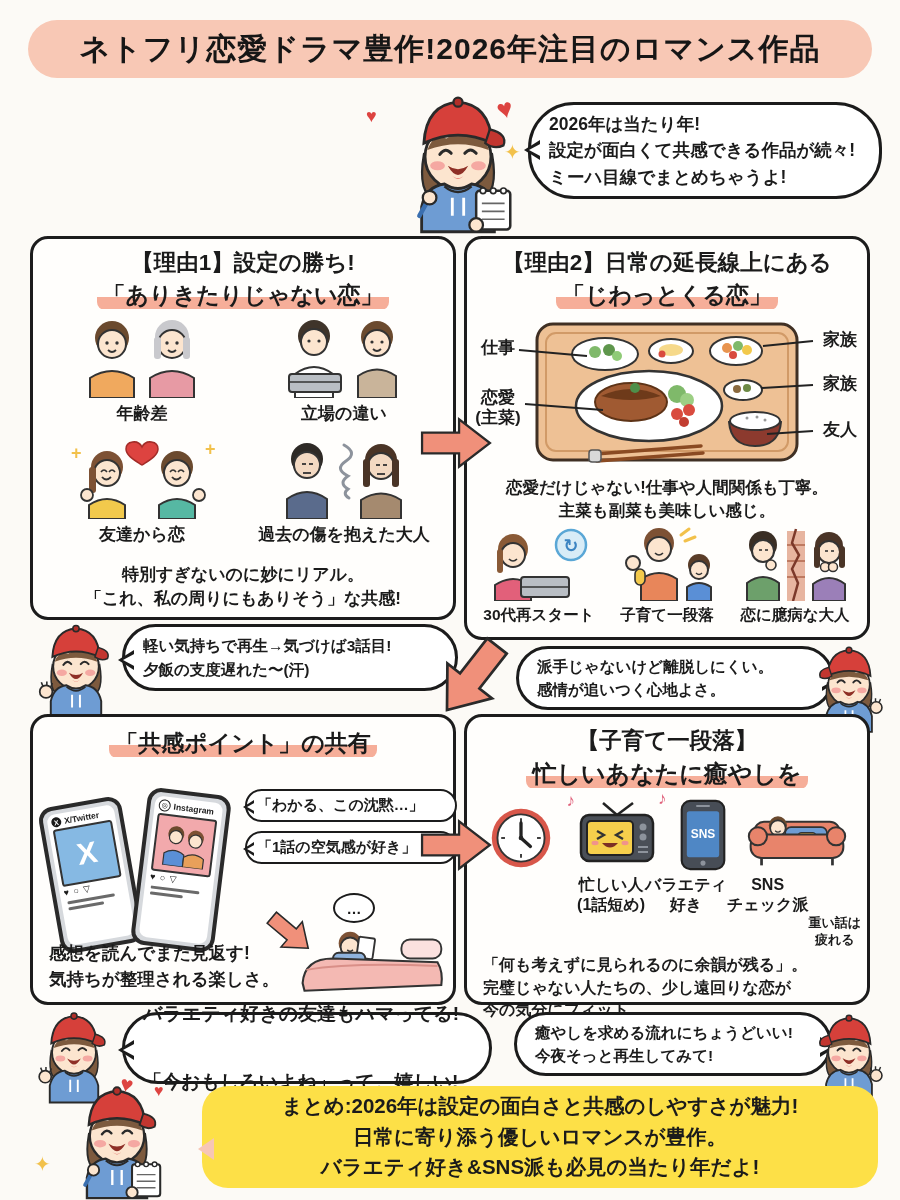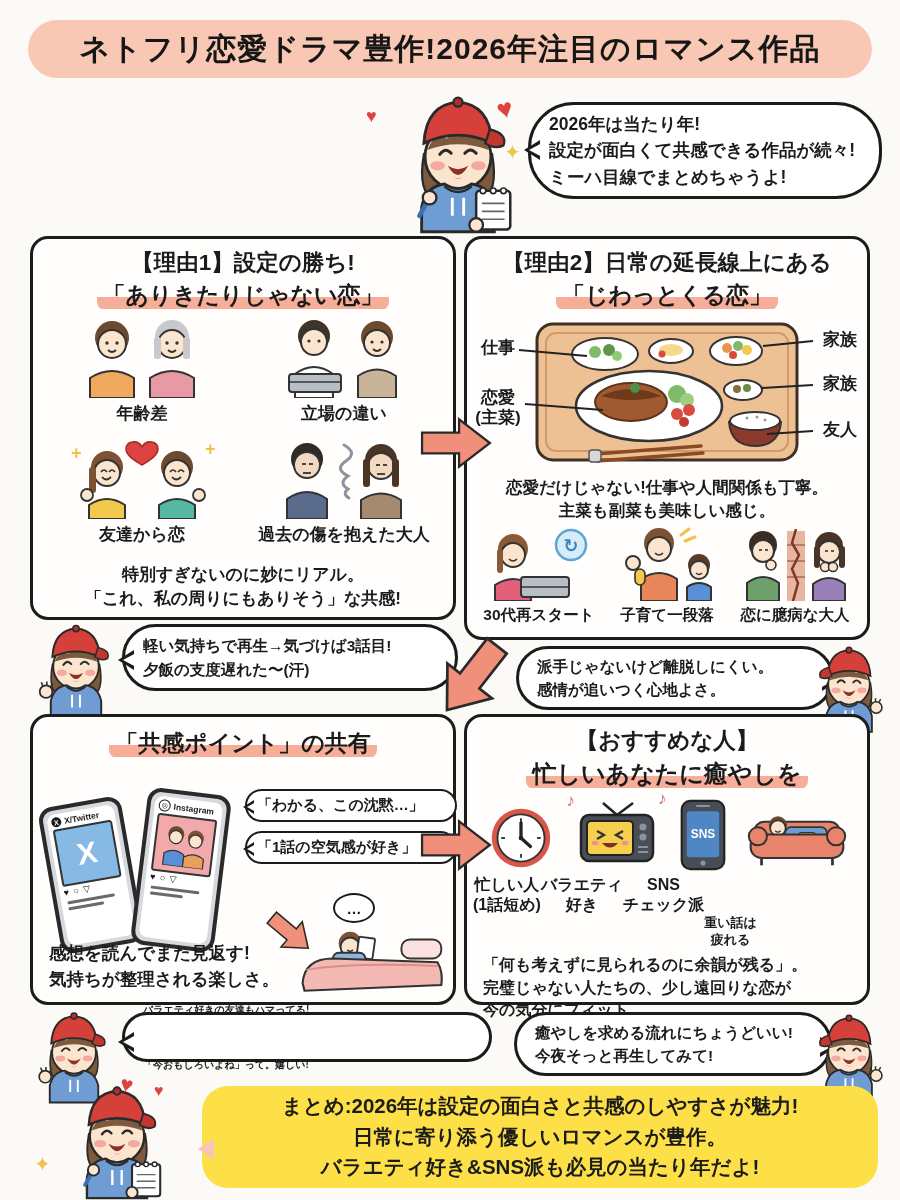--- a/index.html
+++ b/index.html
@@ -43,21 +43,21 @@
           border:10px solid transparent;border-right:16px solid #1b1b1b;}
   .tail-l::after{content:"";position:absolute;left:-9px;top:calc(38% + 3px);
           border:7px solid transparent;border-right:13px solid #fff;}
   .tail-r::before{content:"";position:absolute;right:-17px;top:38%;
           border:10px solid transparent;border-left:16px solid #1b1b1b;}
   .tail-r::after{content:"";position:absolute;right:-9px;top:calc(38% + 3px);
           border:7px solid transparent;border-left:13px solid #fff;}
   .intro-bubble{left:528px;top:102px;width:354px;height:97px;border-radius:46px;font-size:17.5px;line-height:1.5;}
   .b1{left:122px;top:624px;width:336px;height:67px;font-size:15.5px;line-height:1.5;}
   .b2{left:516px;top:646px;width:318px;height:64px;font-size:15.5px;line-height:1.5;}
-  .b3{left:122px;top:1012px;width:370px;height:50px;font-size:10px;line-height:1.5;gap:40px;}
+  .b3{left:122px;top:1012px;width:370px;height:72px;font-size:19px;line-height:1.5;gap:40px;}
   .b4{left:514px;top:1012px;width:318px;height:64px;font-size:15.5px;line-height:1.5;}
   
   .qb{position:relative;background:#fff;border:2.5px solid #1b1b1b;border-radius:18px;
       font-size:15px;font-weight:700;padding:5px 10px;margin-bottom:9px;white-space:nowrap;}
   .qb::before{content:"";position:absolute;left:-11px;top:9px;border:7px solid transparent;border-right:11px solid #1b1b1b;}
   .qb::after{content:"";position:absolute;left:-5px;top:11px;border:5px solid transparent;border-right:9px solid #fff;}
   
   .arrow svg{display:block;}
   
   .summary{left:202px;top:1086px;width:676px;height:102px;background:#fde047;border-radius:26px;
@@ -473,21 +473,21 @@
   </div>
 
   <div class="abs arrow" style="left:420px;top:818px;z-index:6;">
     <svg width="72" height="54" viewBox="0 0 70 52">
         <use href="#fatarrow"></use>
       </svg>
   </div>
 
   <div class="abs panel p4">
     <div class="ptitle">
-      <span class="t1 with-bars"><span>【おすすめな人】</span></span>
+      <span class="t1 with-bars"><span>【子育て一段落】</span></span>
       <span class="t2" style="font-size:24px;">忙しいあなたに癒やしを</span>
     </div>
     <div style="display:flex;justify-content:space-around;align-items:flex-end;padding:10px 10px 0 10px;">
       <svg width="66" height="66" viewBox="0 0 70 70">
         <circle cx="35" cy="35" r="31" fill="#d8574a"></circle>
         <circle cx="35" cy="35" r="25" fill="#fff" stroke="#333" stroke-width="2"></circle>
         <line x1="35" y1="14" x2="35" y2="18" stroke="#333" stroke-width="2"></line>
           <line x1="35" y1="52" x2="35" y2="56" stroke="#333" stroke-width="2"></line>
         <line x1="14" y1="35" x2="18" y2="35" stroke="#333" stroke-width="2"></line>
           <line x1="52" y1="35" x2="56" y2="35" stroke="#333" stroke-width="2"></line>
@@ -528,21 +528,21 @@
         <path d="M31,26 q3,3 6,0" stroke="#333" stroke-width="1.4" fill="none"></path>
         <rect x="42" y="22" width="46" height="13" rx="6.5" fill="#6e9cd3" stroke="#333" stroke-width="1.8"></rect>
         <rect x="56" y="28" width="20" height="10" rx="4" fill="#f0c04c" stroke="#333" stroke-width="1.5"></rect>
         <rect x="4" y="30" width="102" height="26" rx="12" fill="#e8846b" stroke="#333" stroke-width="2.2"></rect>
         <circle cx="12" cy="32" r="10" fill="#e8846b" stroke="#333" stroke-width="2.2"></circle>
         <circle cx="98" cy="32" r="10" fill="#e8846b" stroke="#333" stroke-width="2.2"></circle>
         <line x1="16" y1="56" x2="16" y2="64" stroke="#333" stroke-width="3"></line>
           <line x1="94" y1="56" x2="94" y2="64" stroke="#333" stroke-width="3"></line>
       </svg>
     </div>
-    <div style="display:flex;justify-content:flex-start;padding:4px 6px 0 6px;text-align:center;">
+    <div style="display:flex;justify-content:flex-end;padding:4px 6px 0 6px;text-align:center;">
       <div class="cap" style="font-size:16px;line-height:1.25;">
         <span style="display:block;">忙しい人</span>
           <span style="display:block;">(1話短め)</span>
       </div>
       <div class="cap" style="font-size:16px;line-height:1.25;">
         <span style="display:block;">バラエティ</span>
           <span style="display:block;">好き</span>
       </div>
       <div class="cap" style="font-size:16px;line-height:1.25;">
         <span style="display:block;">SNS</span>

